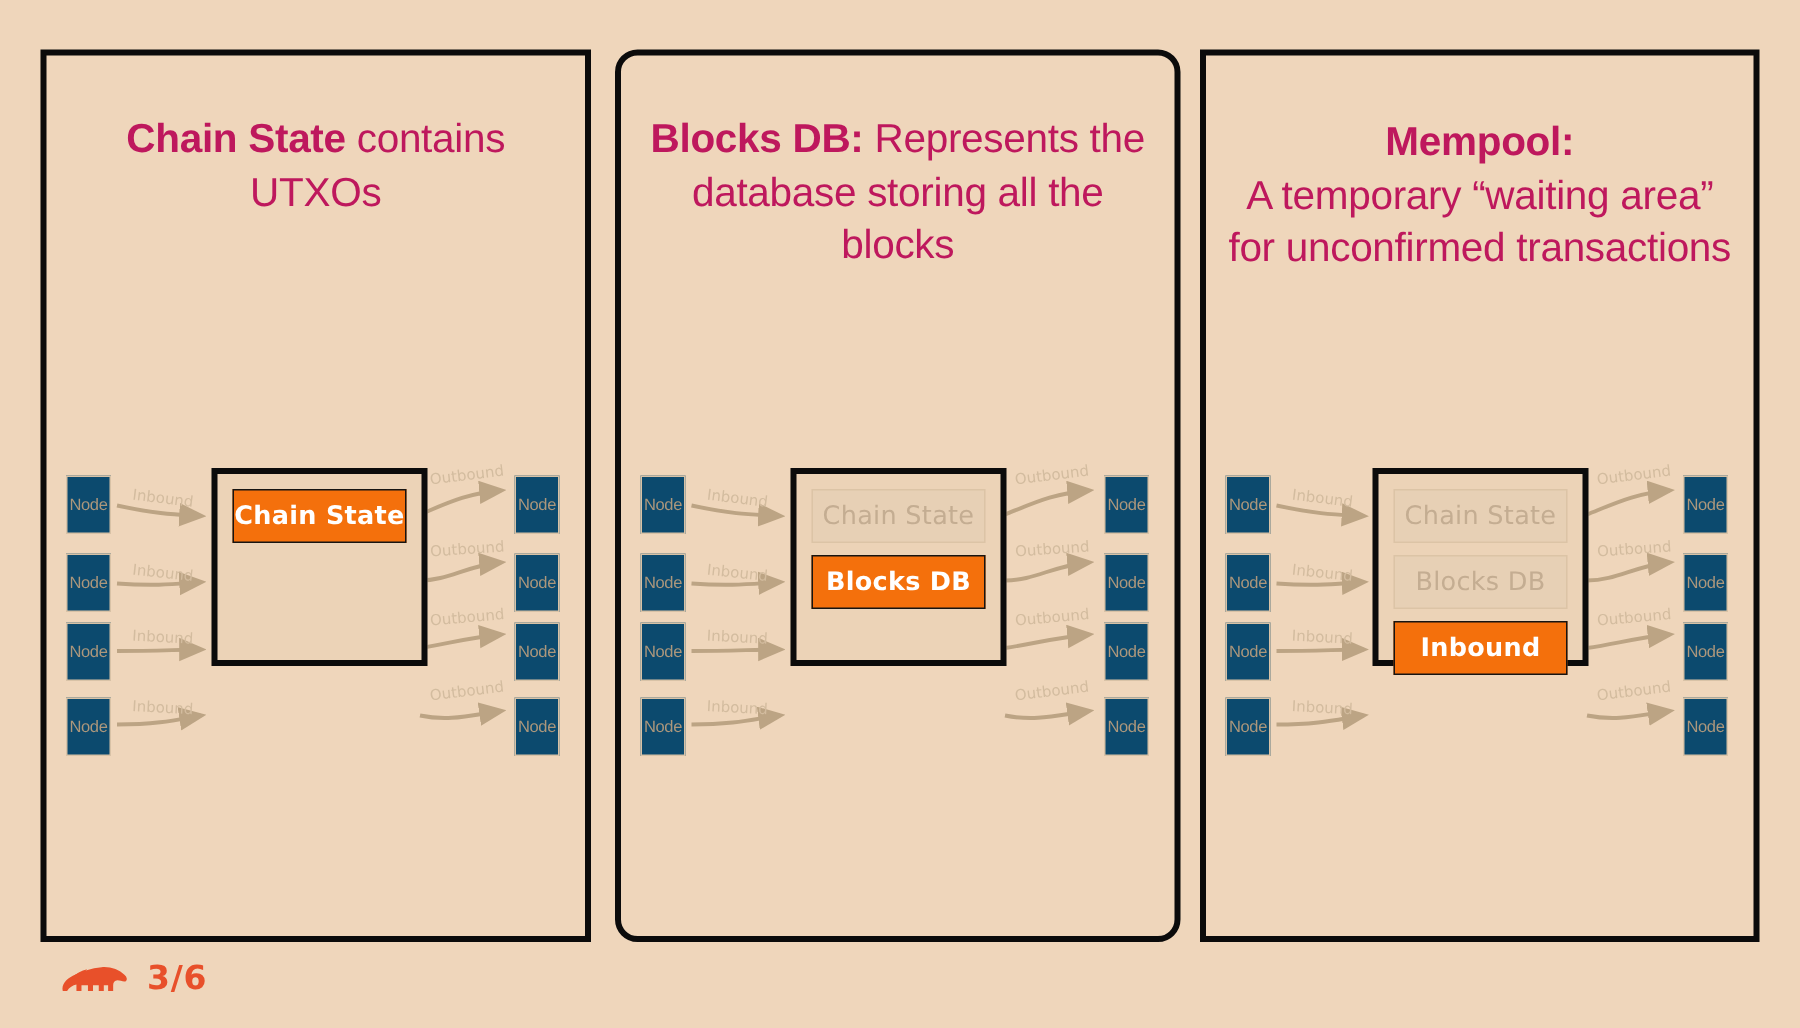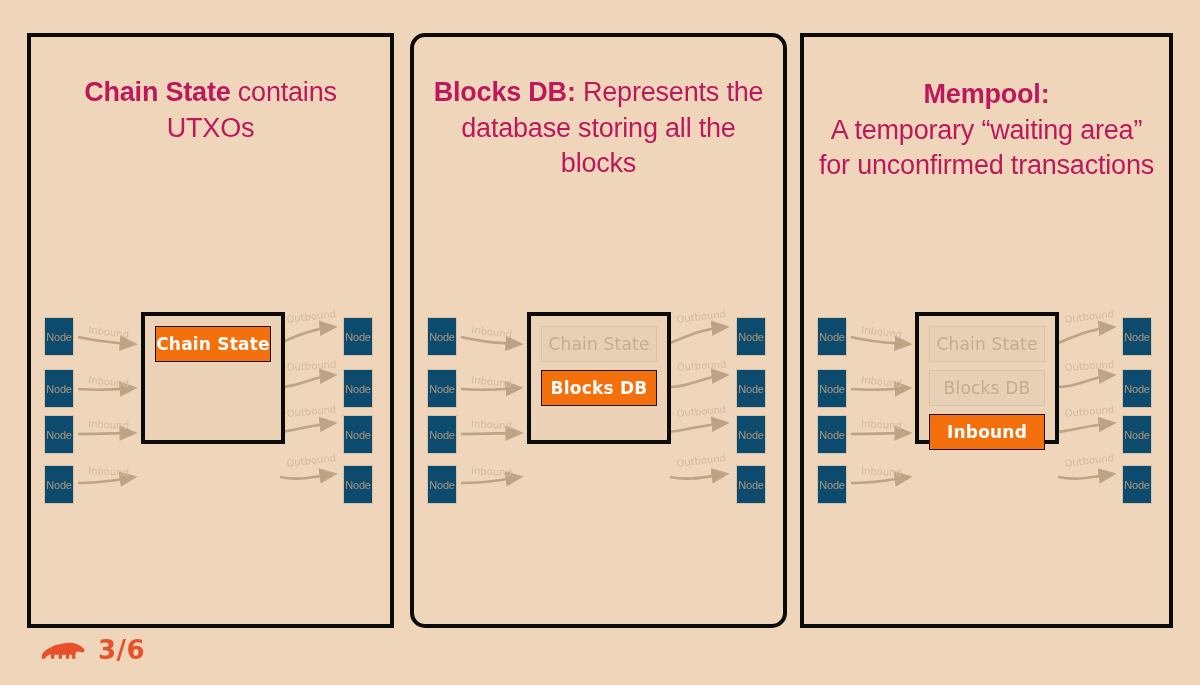--- a/index.html
+++ b/index.html
@@ -128,21 +128,21 @@
     position: absolute;
     left: 38px;
     bottom: 20px;
     display: flex;
     align-items: center;
     gap: 12px;
   }
   .footer-logo { width: 48px; height: 26px; display: block; }
   .page-indicator {
     font-family: "DejaVu Sans", sans-serif;
-    font-size: 26px;
+    font-size: 22px;
     font-weight: 700;
     color: #E8502A;
     letter-spacing: 0.5px;
   }
 </style>
 </head>
 <body>
 
 <div class="panels">
 

